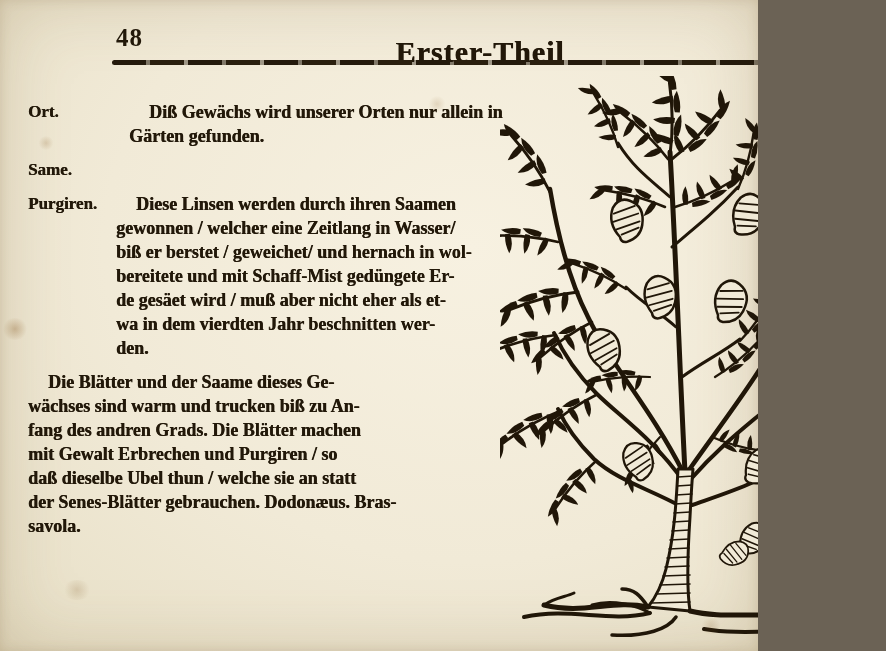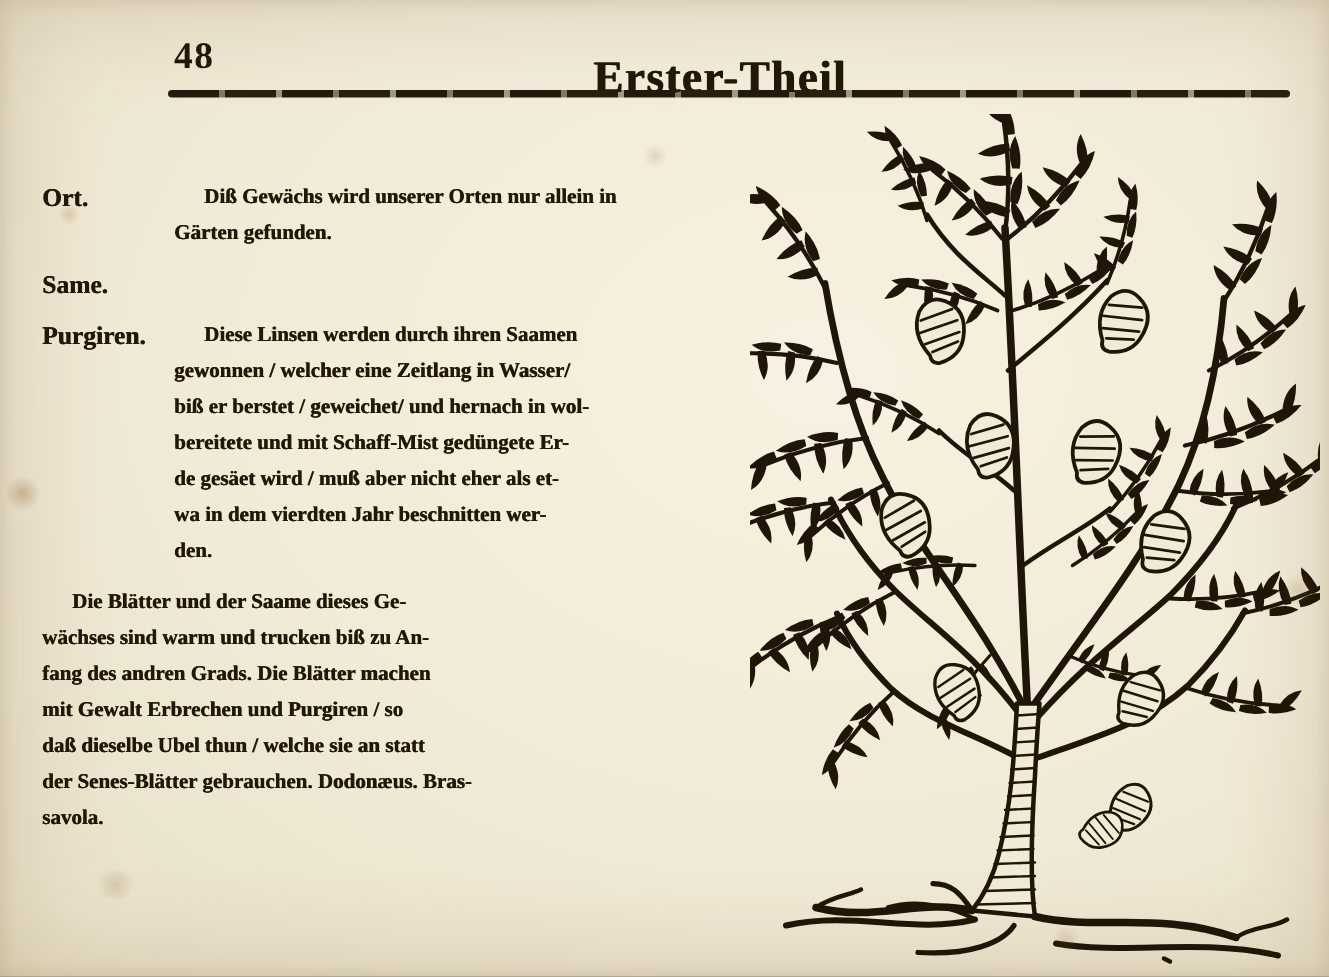--- a/index.html
+++ b/index.html
@@ -1,18 +1,18 @@
 <!DOCTYPE html>
 <html><head>
 <meta charset="utf-8">
 <style>
   html,body{margin:0;padding:0;background:#6b6255;}
   .page{
     position:relative;
-    width:886px;height:651px;
+    width:758px;height:651px;
     background-color:#f1ead7;
     background-image:radial-gradient(ellipse at 62% 38%, #f7f1e1 0%, #f1ead7 55%, #e7dfc6 100%);
     box-shadow:inset 0 0 70px rgba(122,96,52,.22), inset 0 0 12px rgba(122,96,52,.18);
     overflow:hidden;
     font-family:"Liberation Serif","DejaVu Serif",serif;
     color:#221809;
   }
   
   .pagenum{
     position:absolute;left:116px;top:24px;
@@ -27,30 +27,30 @@
   .rule{
     position:absolute;left:112px;top:60px;width:748px;height:5px;
     background:repeating-linear-gradient(90deg,
       #241a0c 0 34px, rgba(36,26,12,.55) 34px 38px,
       #2a1f0e 38px 72px, rgba(36,26,12,.4) 72px 76px);
     border-radius:3px;
   }
   
   .content{position:absolute;left:28px;top:96px;width:486px;}
   .entry{display:flex;align-items:flex-start;margin:0 0 10px 0;}
-  .entry:first-child{margin-top:24px;}
+  .entry:first-child{margin-top:4px;gap:13px;}
   .margin-label{
     flex:none;width:88px;
     font-size:17px;font-weight:bold;line-height:24px;
     white-space:pre-line;
     text-shadow:.4px 0 0 currentColor;
   }
   .para{
     flex:none;width:396px;
-    font-size:14px;font-weight:bold;line-height:24px;
+    font-size:18px;font-weight:bold;line-height:24px;
     white-space:pre-line;text-indent:20px;
     text-shadow:.4px 0 0 currentColor;
   }
   
   .illustration{
     position:absolute;left:500px;top:76px;width:380px;height:572px;margin:0;
   }
   .illustration svg{display:block;width:100%;height:100%;}
   
   .spot{position:absolute;border-radius:50%;pointer-events:none;}

